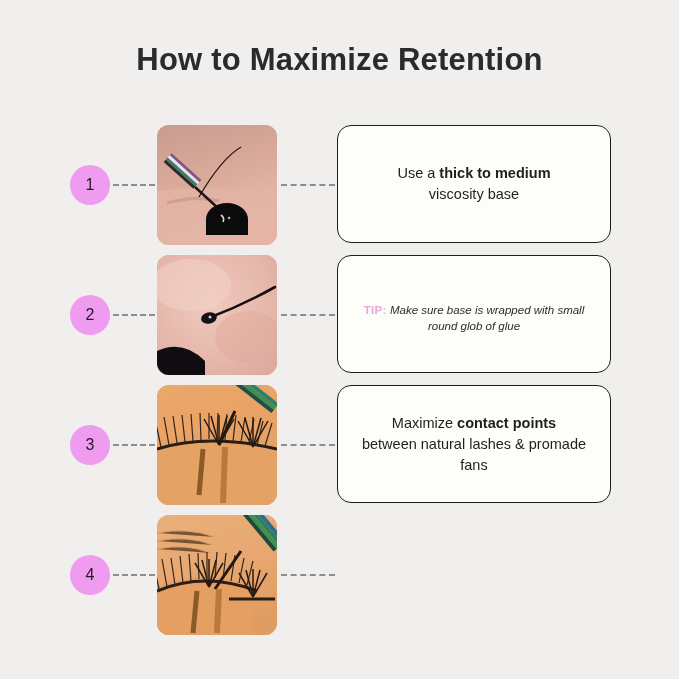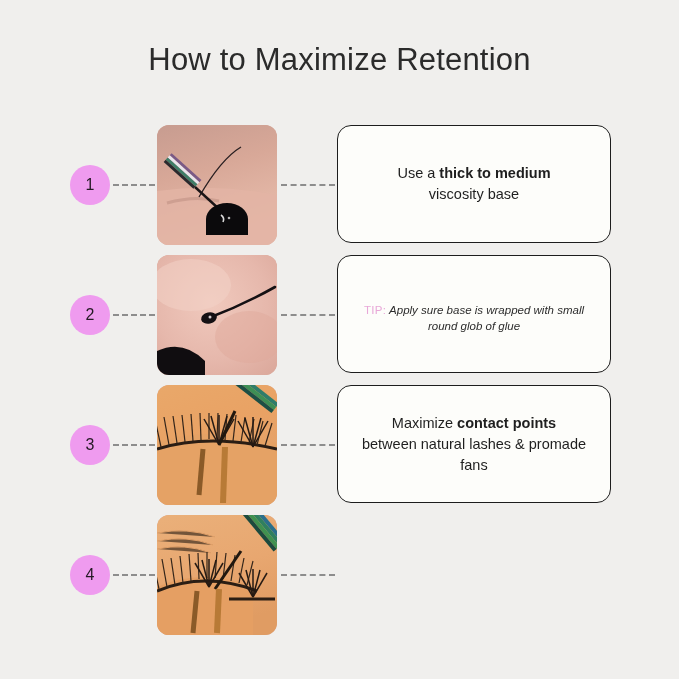--- a/index.html
+++ b/index.html
@@ -21,21 +21,21 @@
   }
 
   
   .title {
     position: absolute;
     top: 42px;
     left: 0;
     width: 679px;
     text-align: center;
     font-size: 31px;
-    font-weight: 400;
+    font-weight: 700;
     letter-spacing: 0.2px;
     color: #2b2b2b;
     font-family: "Liberation Sans", sans-serif;
   }
 
   
   .steps {
     position: absolute;
     top: 125px;
     left: 0;
@@ -117,21 +117,21 @@
     text-align: center;
     font-size: 11.5px;
     line-height: 16px;
     font-style: italic;
     color: #2c2c2c;
     font-family: "Liberation Sans", sans-serif;
   }
   .tip-label {
     color: #e8a8d8;
     font-style: normal;
-    font-weight: 400;
+    font-weight: 700;
     letter-spacing: 0.3px;
   }
 </style>
 </head>
 <body>
 
 <div class="page">
 
   <div class="title">How to Maximize Retention</div>
 
@@ -193,21 +193,21 @@
           <path d="M54 62 Q86 50 118 32" stroke="#141013" stroke-width="2.6" fill="none" stroke-linecap="round"></path>
           <ellipse cx="52" cy="63" rx="8" ry="5.5" fill="#141013" transform="rotate(-12 52 63)"></ellipse>
           <circle cx="53" cy="62" r="1.5" fill="#e8dfe2" opacity="0.9"></circle>
           <path d="M0 96 Q26 84 48 106 L48 120 L0 120 Z" fill="#100d10"></path>
         </svg>
       </div>
       <div class="dash dash-right"></div>
       <div class="card">
         <div class="tip">
           <span class="tip-label">TIP:</span>
-          <span>Apply sure base is wrapped with small round glob of glue</span>
+          <span>Make sure base is wrapped with small round glob of glue</span>
         </div>
       </div>
     </div>
 
     <div class="step-row">
       <div class="badge">3</div>
       <div class="dash dash-left"></div>
       <div class="photo">
         <svg viewBox="0 0 120 120" xmlns="http://www.w3.org/2000/svg">
           <defs>

